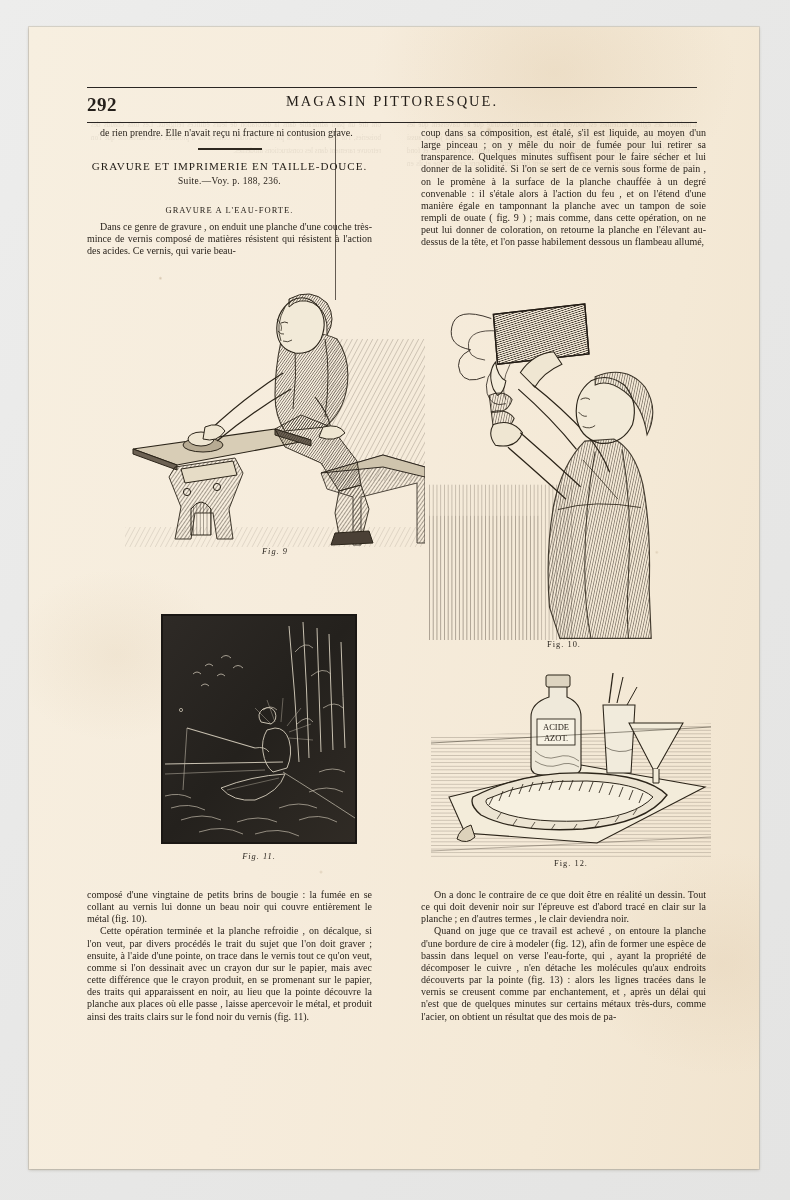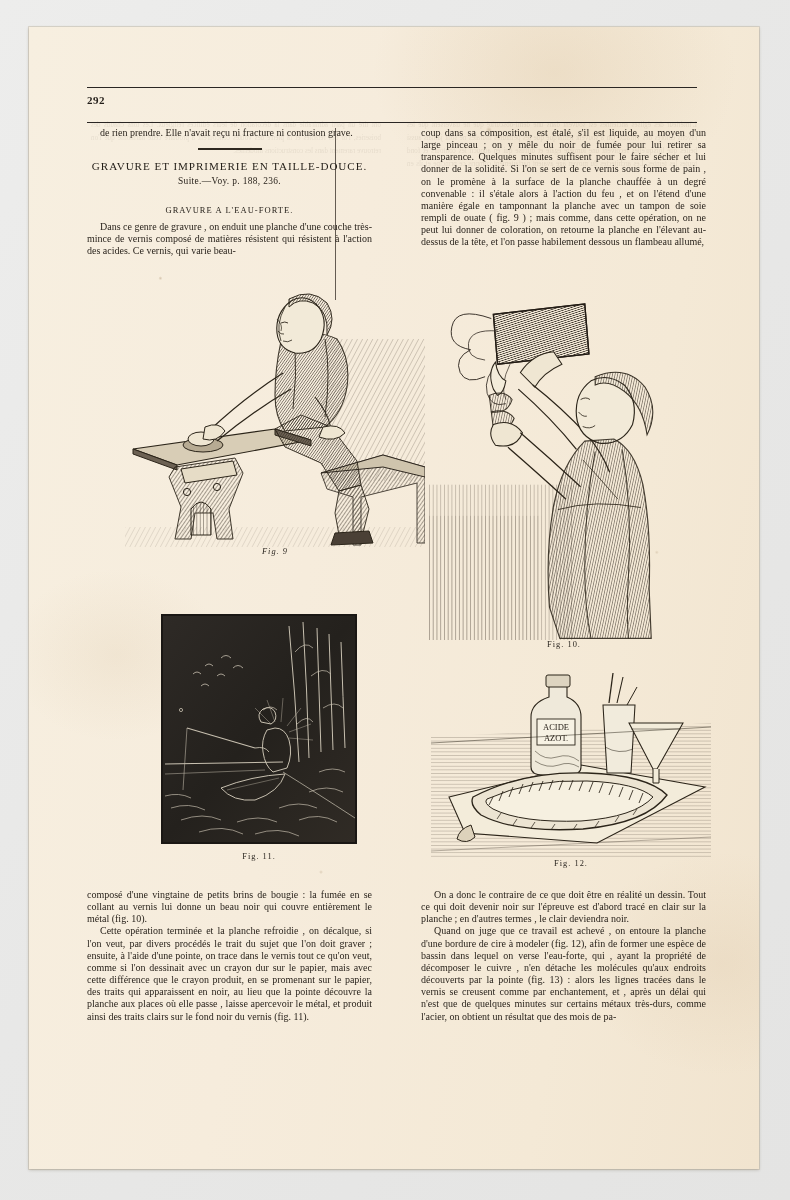--- a/index.html
+++ b/index.html
@@ -41,21 +41,21 @@
     font-family:"Liberation Serif",serif;
   }
   
   .page{position:absolute;left:0;top:0;width:730px;height:1142px;}
   .hdr{
     position:absolute;left:58px;top:60px;width:610px;height:34px;
     border-top:1.6px solid #2a2623;border-bottom:1.1px solid #2a2623;
   }
   .folio{
     position:absolute;left:0;top:6px;
-    font-size:11px;font-weight:bold;letter-spacing:.5px;color:#241f1a;
+    font-size:19px;font-weight:bold;letter-spacing:.5px;color:#241f1a;
   }
   .runtitle{
     position:absolute;left:0;right:0;top:5px;text-align:center;
     font-size:14.5px;letter-spacing:2.0px;color:#241f1a;
   }
   .cols{position:absolute;left:58px;top:100px;width:612px;}
   .rule-v{
     position:absolute;left:306px;top:101px;width:1px;height:172px;
     background:#4a423a;opacity:.85;
   }
@@ -82,40 +82,41 @@
     margin:0 0 6px 0;text-align:center;font-weight:normal;
     font-size:8.5px;letter-spacing:1.05px;color:#221d17;
   }
   .figcap{
     text-align:center;font-size:8.4px;letter-spacing:1.0px;color:#2b2620;
   }
   
   .fig{position:absolute;}
   #fig9  {left:96px; top:250px; width:300px;height:300px;font-style:italic;}
   #fig10 {left:400px;top:250px; width:270px;height:380px;}
-  #fig11 {left:130px;top:585px; width:200px;height:275px;}
+  #fig11 {left:130px;top:585px; width:200px;height:275px;font-style:italic;}
   #fig12 {left:402px;top:620px; width:280px;height:240px;}
   .fig svg{display:block;width:100%;}
   
   .lower{position:absolute;left:58px;top:862px;width:612px;}
   .lower .col{position:absolute;top:0;width:285px;}
 </style>
 </head>
 <body>
 
 <div class="backdrop"></div>
 
 <div class="sheet">
 
   <div class="ghost">L'intérieur des églises anciennes est souvent dans une demi-obscurité que ne traversent que les rayons colorés des vitraux. On a souvent remarqué que les peintures murales ne sont jamais aussi belles que lorsqu'elles reçoivent une lumière égale et diffuse qui en adoucit les contours et fond toutes les teintes. Les architectes du moyen âge avaient parfaitement compris ce principe et ils en ont tiré un parti admirable dans la décoration de leurs édifices religieux. Les tons chauds des boiseries, l'or des retables et la pierre des voûtes concourent à produire cette harmonie que l'on retrouve rarement dans les constructions modernes.</div>
 
   <div class="page">
 
     <div class="hdr">
       <div class="folio">292</div>
+      <div class="runtitle">MAGASIN PITTORESQUE.</div>
     </div>
 
     <div class="rule-v"></div>
     <div class="cols">
 
       <div class="col colL">
         <p>de rien prendre. Elle n'avait reçu ni fracture ni contusion grave.</p>
         <div class="hr-short"></div>
         <h2 class="artitle">GRAVURE ET IMPRIMERIE EN TAILLE-DOUCE.</h2>
         <div class="subtitle">Suite.—Voy. p. 188, 236.</div>

